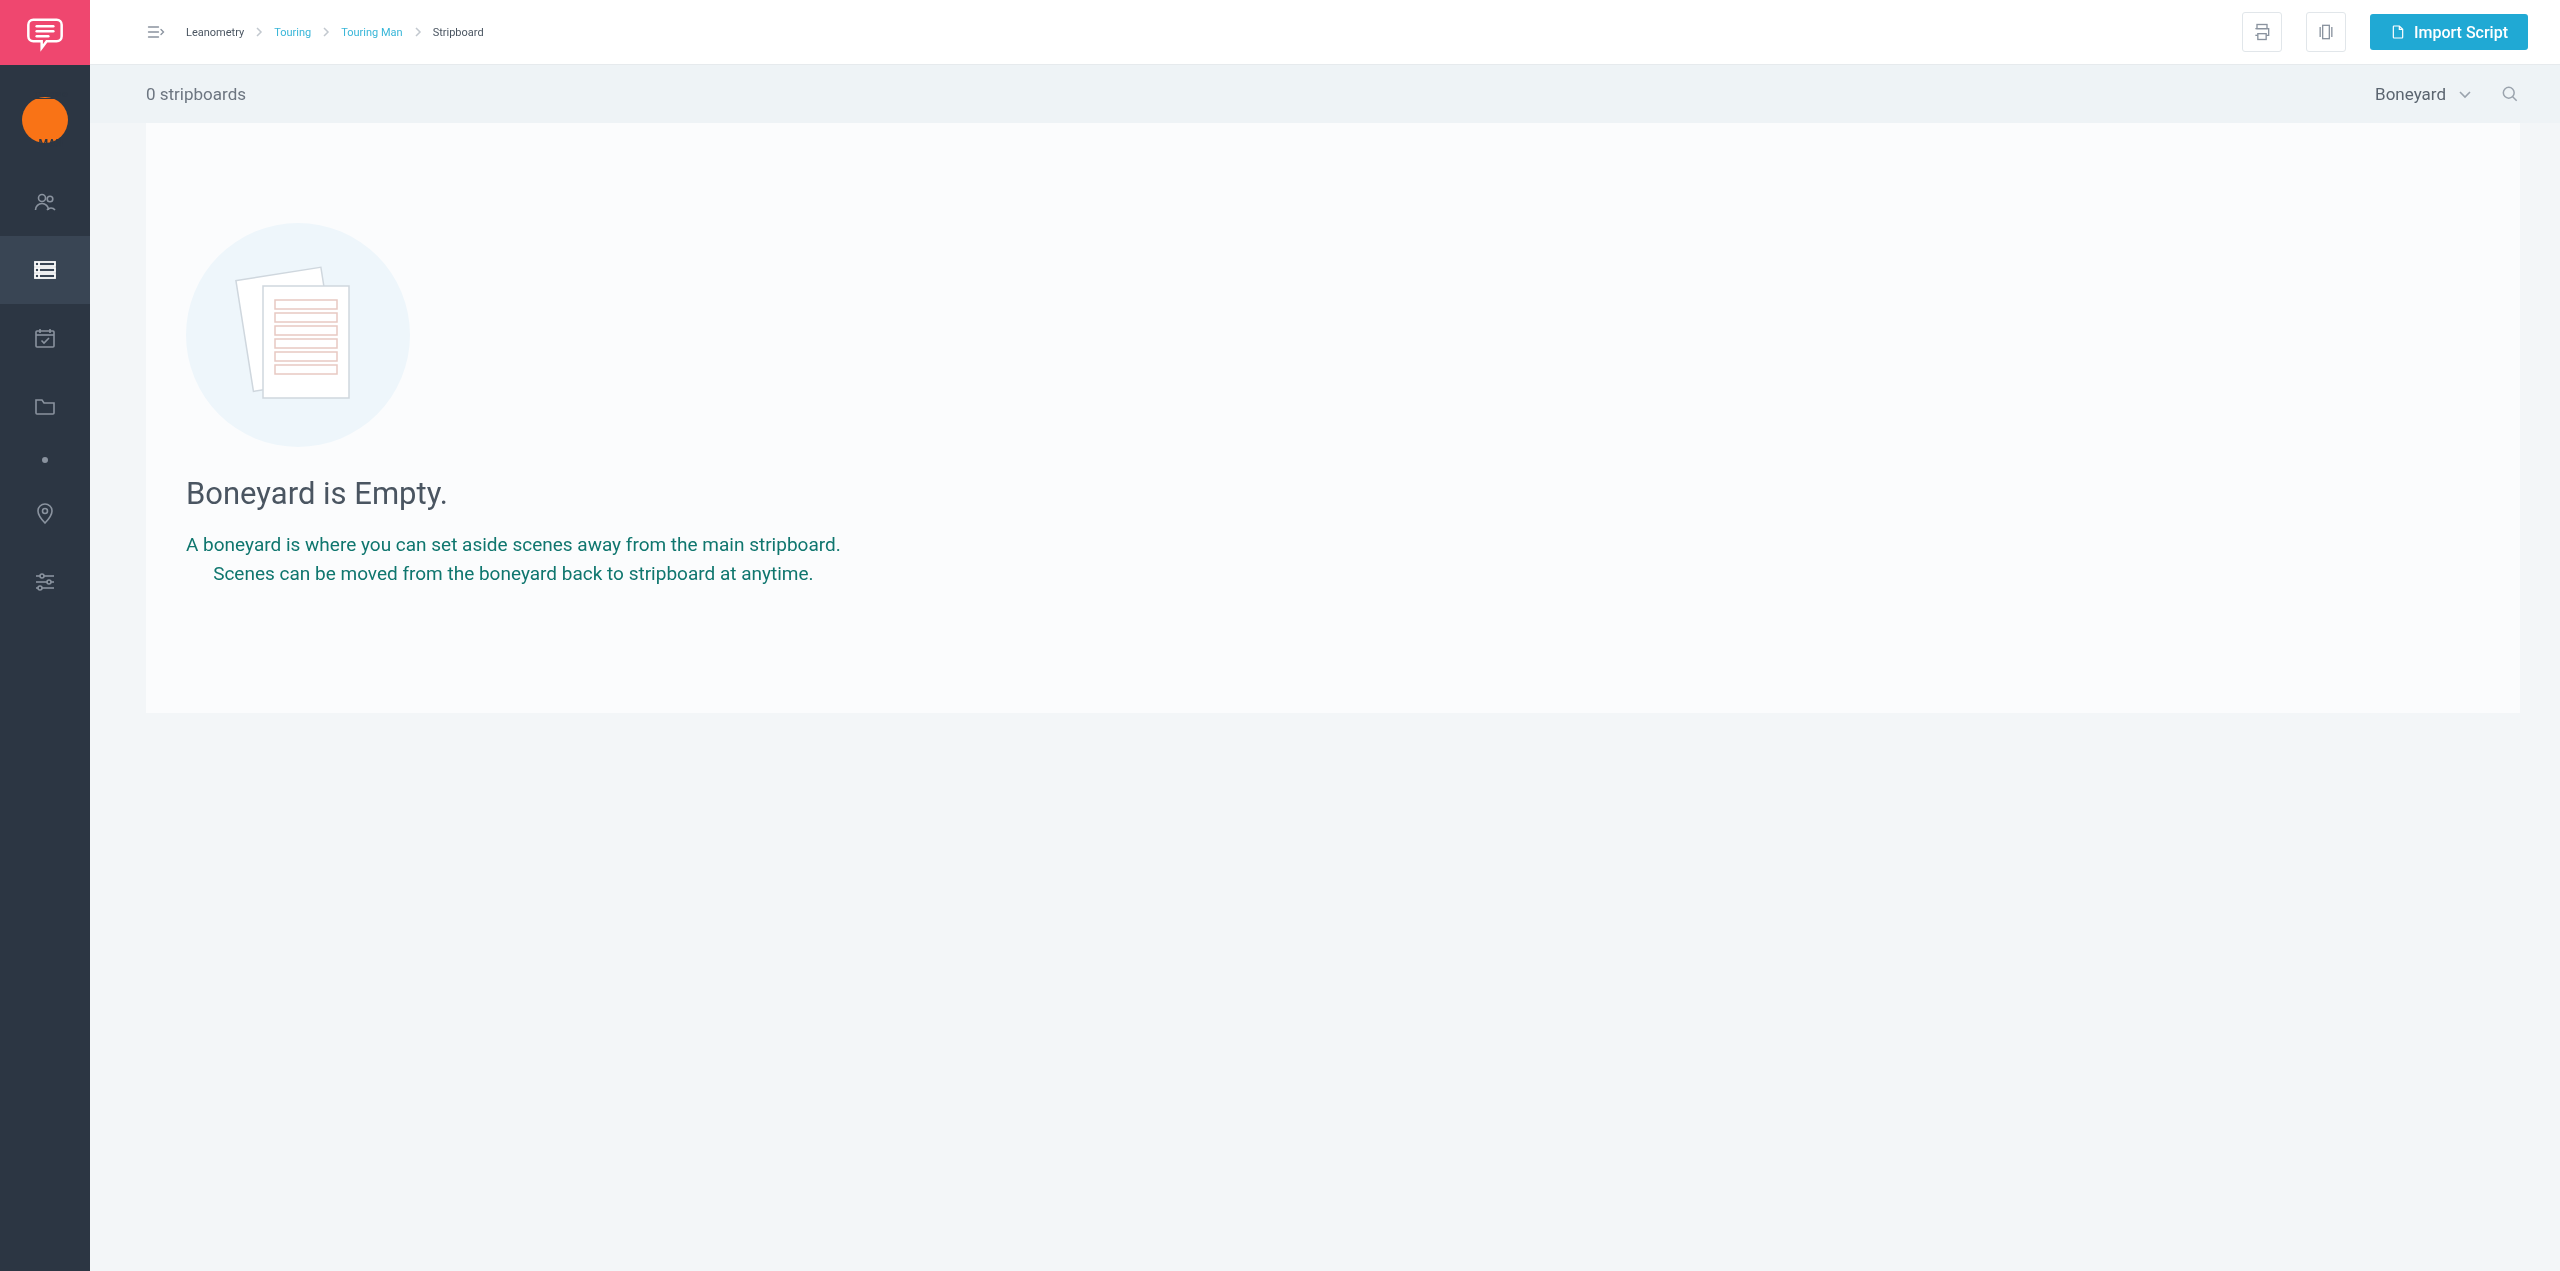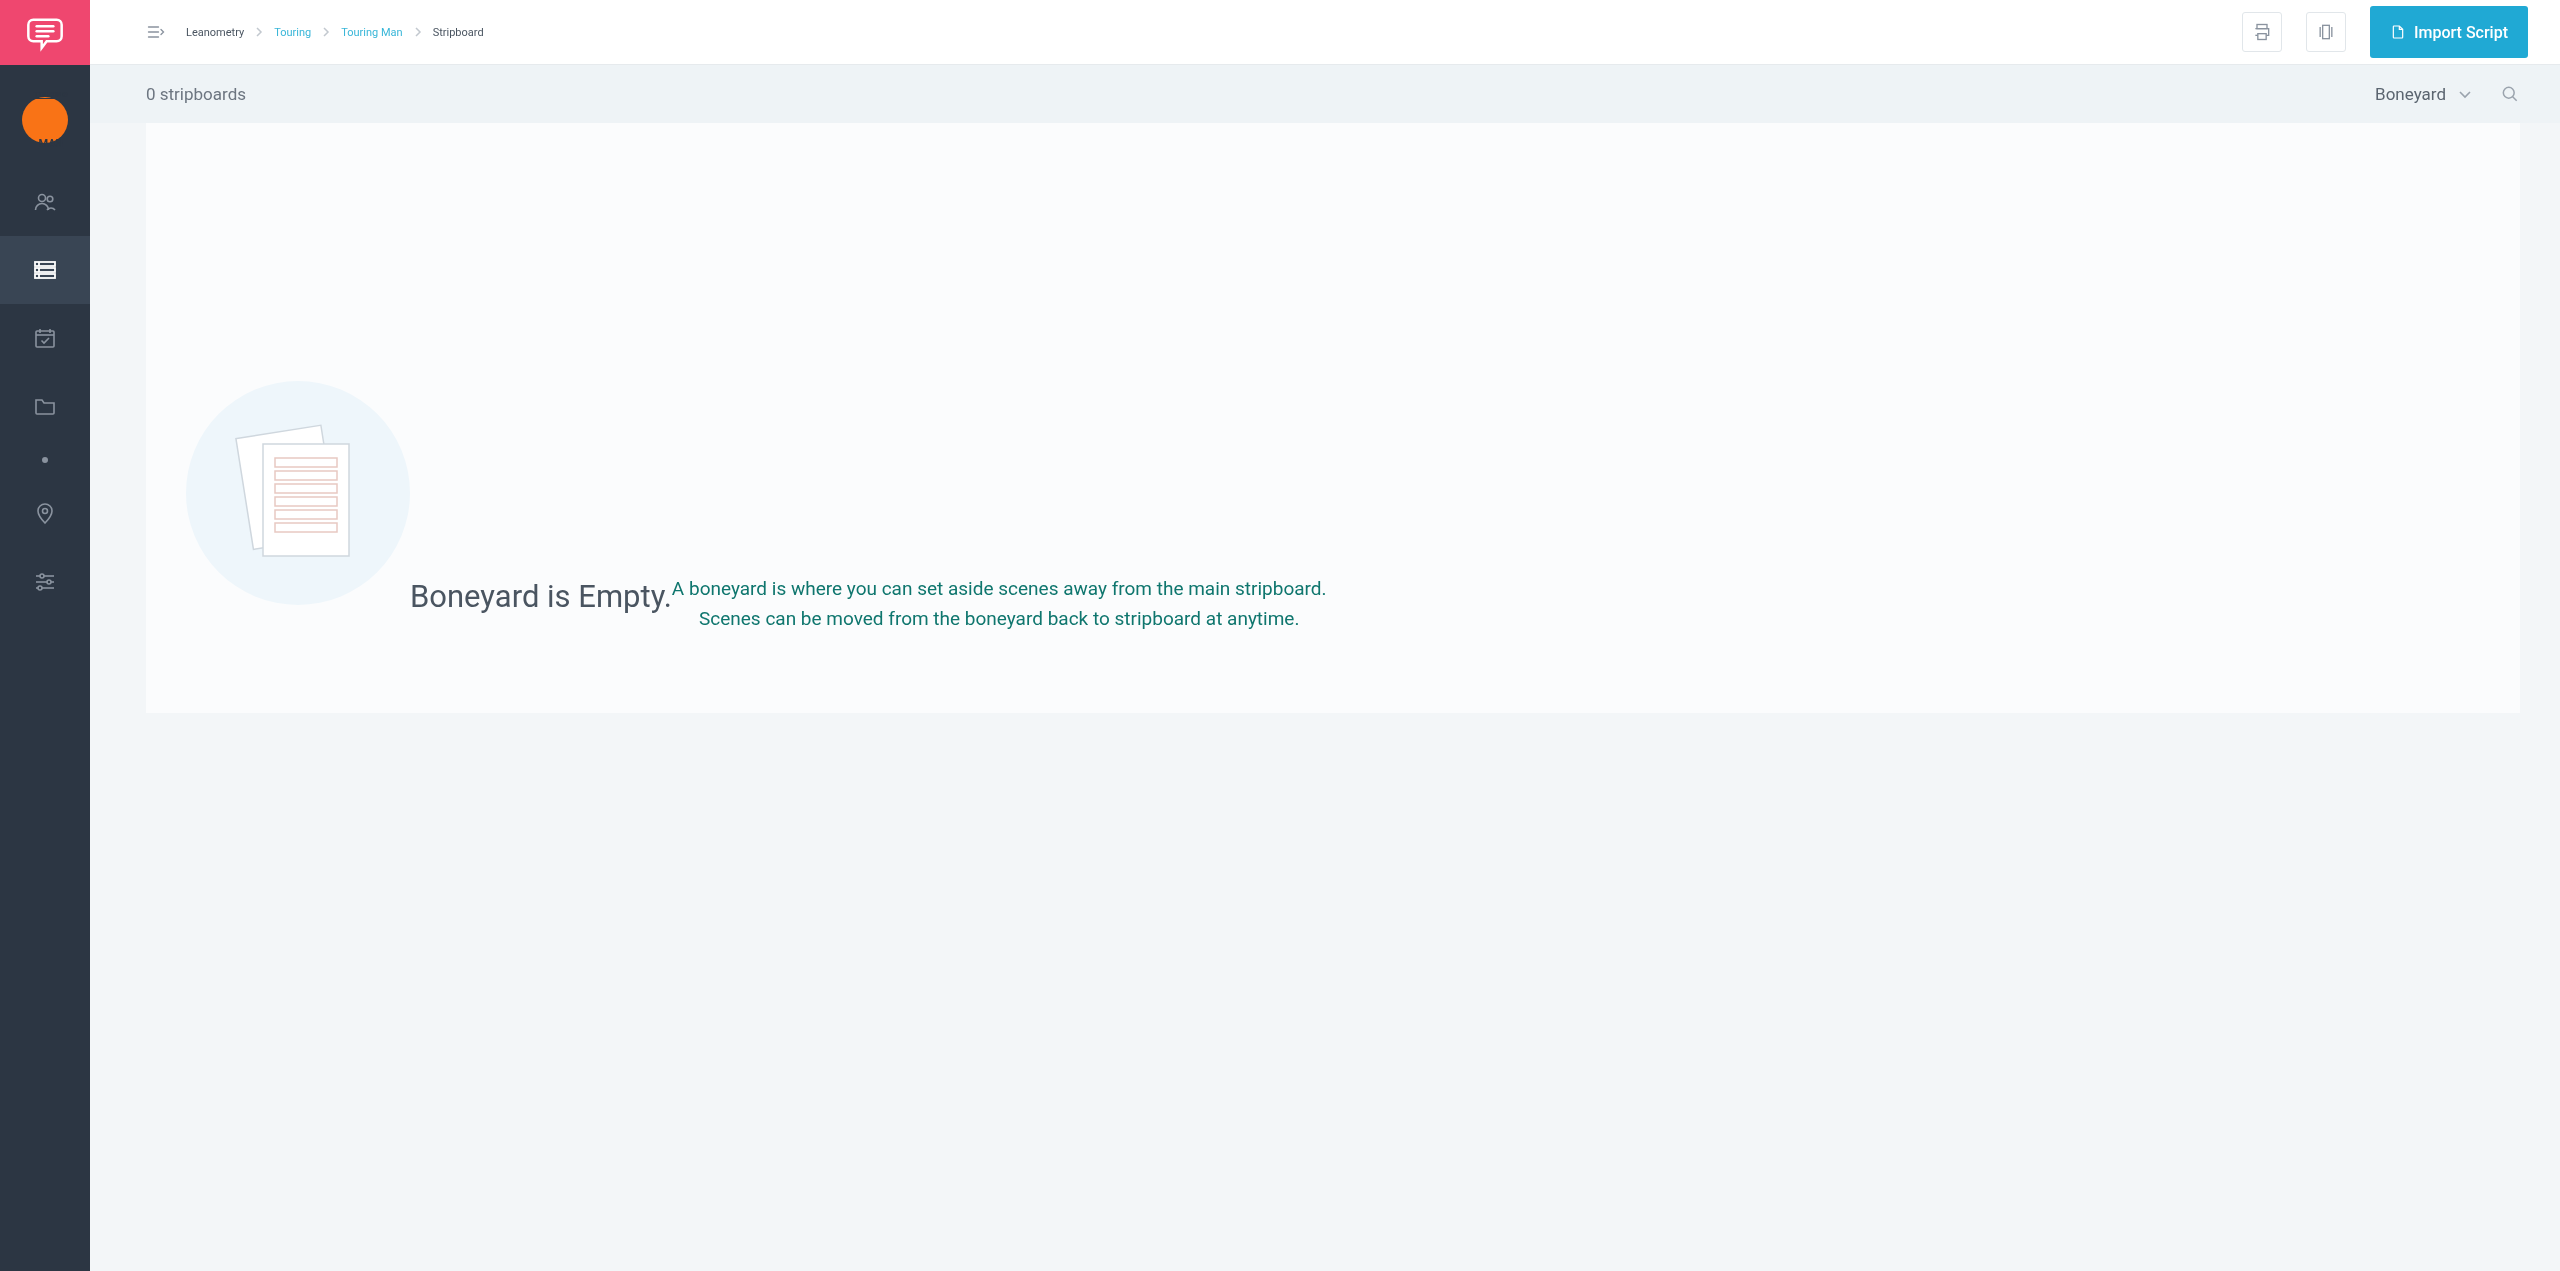--- a/index.html
+++ b/index.html
@@ -75,21 +75,21 @@
   .icon-btn {
     width: 40px; height: 40px;
     border: 1px solid #e1e6ea;
     border-radius: 3px;
     background: #ffffff;
     display: flex; align-items: center; justify-content: center;
     color: #8a939f;
     cursor: pointer;
   }
   .primary-btn {
-    height: 52px;
+    height: 36px;
     padding: 0 20px;
     background: #20a9d4;
     color: #ffffff;
     border-radius: 3px;
     display: flex; align-items: center; gap: 8px;
     font-size: 16px;
     font-weight: 500;
     cursor: pointer;
     margin-left: 12px;
   }
@@ -110,22 +110,22 @@
   .dropdown .label { font-size: 17px; }
   .search-icon-btn { color: #9aa3ad; cursor: pointer; display:flex; align-items:center;}
 
   
   .content-wrap { flex: 1; padding: 0 40px 40px 56px; overflow: auto; }
   .card {
     background: #fbfcfd;
     min-height: 590px;
     padding: 100px 40px 80px;
     display: flex;
-    flex-direction: row;
-    align-items: flex-end;
+    flex-direction: column;
+    align-items: flex-start;
   }
   .empty-illustration {
     width: 224px; height: 224px;
     border-radius: 50%;
     background: #eef6fb;
     display: flex; align-items: center; justify-content: center;
     margin-bottom: 28px;
   }
   .empty-title {
     font-size: 31px;

